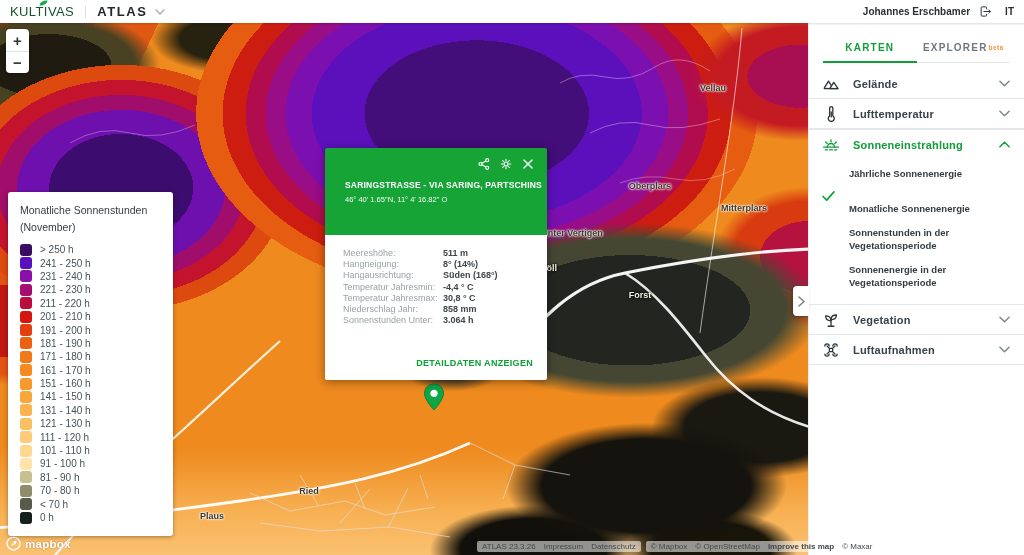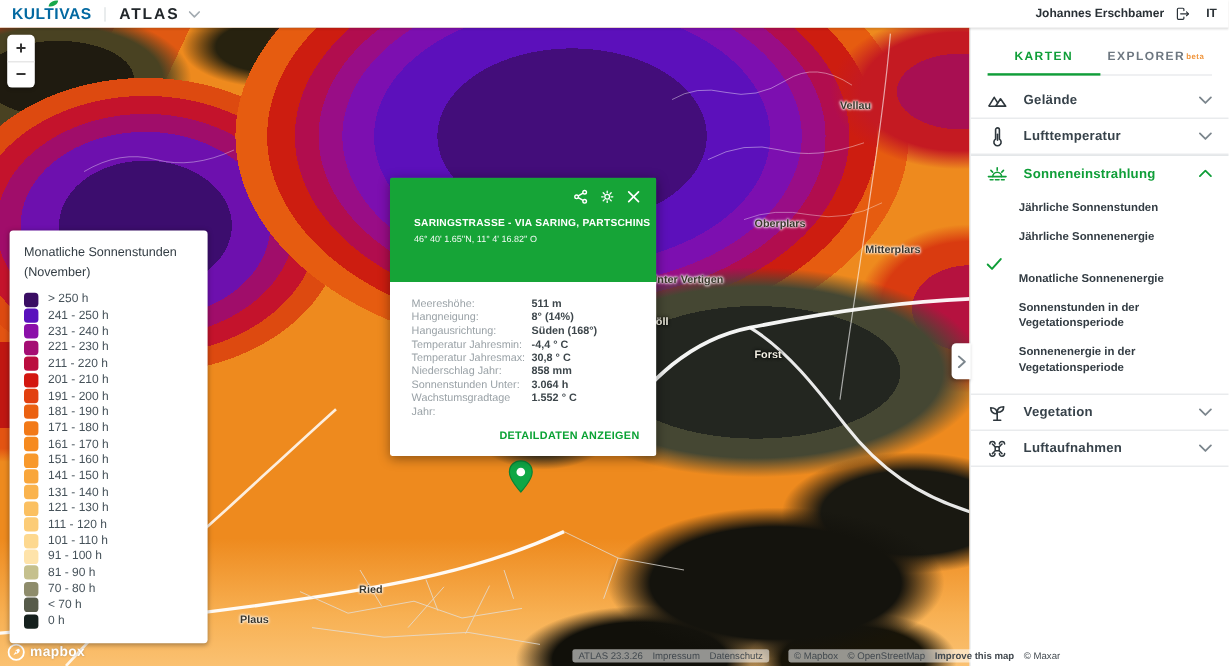--- a/index.html
+++ b/index.html
@@ -2,21 +2,21 @@
 <html><head>
 <meta charset="utf-8">
 <style>
 *{margin:0;padding:0;box-sizing:border-box}
 html,body{background:#fff}
 body{font-family:"Liberation Sans",sans-serif;-webkit-font-smoothing:antialiased}
 .app{position:relative;width:1024px;height:555px;overflow:hidden;background:#fff}
 
 
 .topbar{position:absolute;top:0;left:0;right:0;height:23px;background:#fff;display:flex;align-items:center;padding:0 10px;z-index:60;box-shadow:0 1px 2px rgba(0,0,0,.15)}
-.logo{position:relative;font-weight:bold;font-size:13px;color:#0369a1;letter-spacing:.4px;line-height:1}
+.logo{position:relative;font-weight:normal;font-size:13px;color:#14532d;letter-spacing:.4px;line-height:1}
 .logo .leaf{position:absolute;left:46%;top:-5px;display:block}
 .tb-divider{width:1px;height:12px;background:#dbdfe2;margin:0 11px}
 .app-name{font-weight:bold;font-size:13px;color:#22272b;letter-spacing:1.6px}
 .tb-chev{margin-left:7px;display:flex;color:#a3abb1}
 .tb-spacer{flex:1}
 .user-name{font-size:10px;font-weight:bold;color:#2a3136}
 .logout{margin:0 9px;display:flex;cursor:pointer}
 .lang{font-size:10px;font-weight:bold;color:#2a3136;margin-left:4px;cursor:pointer}
 
 
@@ -60,21 +60,21 @@
 .popup-icon{width:14px;height:14px;display:flex;cursor:pointer}
 .popup-title{font-size:8.5px;font-weight:bold;letter-spacing:.2px;margin-top:9px;white-space:nowrap}
 .popup-coords{font-size:7.5px;margin-top:5px;opacity:.96}
 .popup-body{background:#fff;padding:13px 14px 12px 18px;height:145px;display:flex;flex-direction:column}
 .popup-row{display:grid;grid-template-columns:1fr 90px;font-size:9px;line-height:11.2px}
 .popup-label{color:#9aa2a7}
 .popup-value{color:#3d464b;font-weight:bold}
 .popup-link{margin-top:auto;text-align:right;font-size:9px;font-weight:bold;color:#0aa234;letter-spacing:.3px;cursor:pointer}
 
 
-.attribution{position:absolute;left:477px;top:541px;display:flex;gap:16px;z-index:45;font-size:8px;color:#42494f;align-items:center}
+.attribution{position:absolute;left:477px;top:541px;display:flex;gap:5px;z-index:45;font-size:8px;color:#42494f;align-items:center}
 .attr-pill{background:rgba(255,255,255,.55);padding:1px 5px;border-radius:2px;white-space:nowrap;display:flex;gap:8px}
 .attr-link{cursor:pointer}
 .attr-improve{font-weight:bold;cursor:pointer}
 .mapbox-logo{position:absolute;left:6px;bottom:4px;display:flex;align-items:center;gap:4px;z-index:9;color:#fff;font-weight:bold;font-size:11.5px;letter-spacing:.3px;cursor:pointer;text-shadow:0 0 2px rgba(0,0,0,.3)}
 
 
 .collapse-handle{position:absolute;left:793px;top:286px;width:16px;height:30px;background:#fff;border-radius:4px 0 0 4px;box-shadow:-1px 1px 3px rgba(0,0,0,.25);display:flex;align-items:center;justify-content:center;z-index:40;cursor:pointer;color:#7c868d}
 
 
 .sidebar{position:absolute;top:23px;left:808px;width:216px;height:532px;background:#fff;z-index:20;border-left:1px solid #eceeef}
@@ -314,24 +314,20 @@
               <span class="popup-value">30,8 ° C</span>
             </div>
             <div class="popup-row">
               <span class="popup-label">Niederschlag Jahr:</span>
               <span class="popup-value">858 mm</span>
             </div>
             <div class="popup-row">
               <span class="popup-label">Sonnenstunden Unter:</span>
               <span class="popup-value">3.064 h</span>
             </div>
-            <div class="popup-row">
-              <span class="popup-label">Wachstumsgradtage Jahr:</span>
-              <span class="popup-value">1.552 ° C</span>
-            </div>
           </div>
         <div class="popup-link">DETAILDATEN ANZEIGEN</div>
       </div>
     </div>
 
     <div class="map-pin" style="left: 423px; top: 360px;">
       <svg width="22" height="28" viewBox="0 0 22 28">
           <path d="M11 1 C5.5 1 1.5 5 1.5 10.3 C1.5 17 11 27 11 27 C11 27 20.5 17 20.5 10.3 C20.5 5 16.5 1 11 1 Z" fill="#0fa746" stroke="#0b8236" stroke-width="1"></path>
           <circle cx="11" cy="10.3" r="3.6" fill="#ffffff"></circle>
         </svg>
@@ -423,21 +419,20 @@
             </svg>
           </span>
           <span class="side-label">Sonneneinstrahlung</span>
           <span class="side-chev">
             <svg width="11" height="7" viewBox="0 0 12 7">
               <polyline points="1,6 6,1 11,6" fill="none" stroke="#0f9e38" stroke-width="1.6" stroke-linecap="round" stroke-linejoin="round"></polyline>
             </svg>
           </span>
         </div>
         <div class="side-sub">
-          <div class="side-sub-item"><span>Jährliche Sonnenstunden</span></div>
           <div class="side-sub-item"><span>Jährliche Sonnenenergie</span></div>
           <div class="side-sub-item selected"><span class="check">
               <svg width="13" height="10" viewBox="0 0 14 11">
                 <polyline points="1,6 5,10 13,1" fill="none" stroke="#0f9e38" stroke-width="1.8" stroke-linecap="round" stroke-linejoin="round"></polyline>
               </svg>
             </span></div>
           <div class="side-sub-item"><span>Monatliche Sonnenenergie</span></div>
           <div class="side-sub-item"><span>Sonnenstunden in der Vegetationsperiode</span></div>
           <div class="side-sub-item"><span>Sonnenenergie in der Vegetationsperiode</span></div>
         </div>

